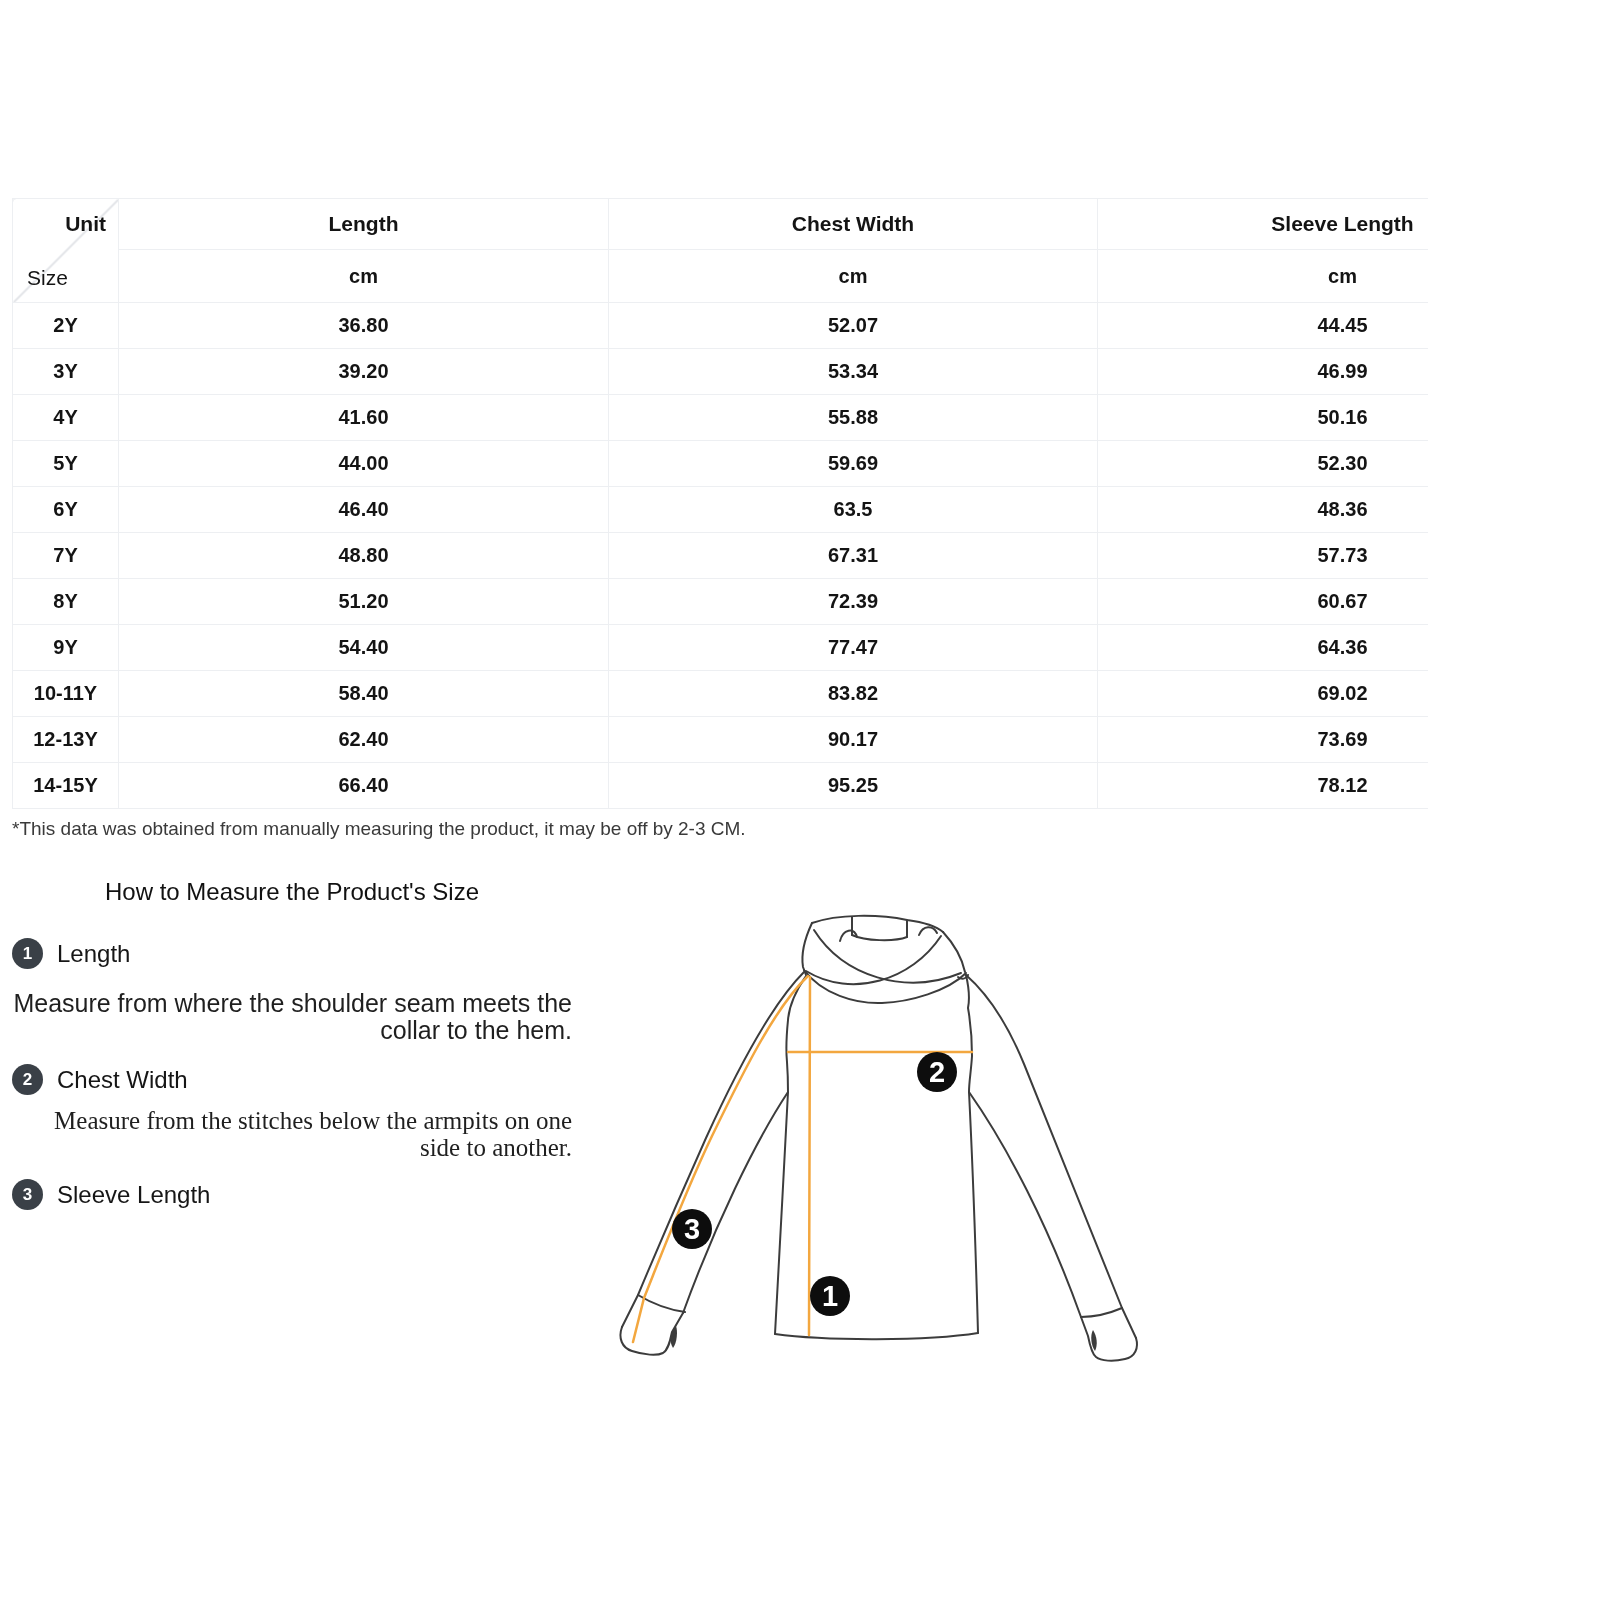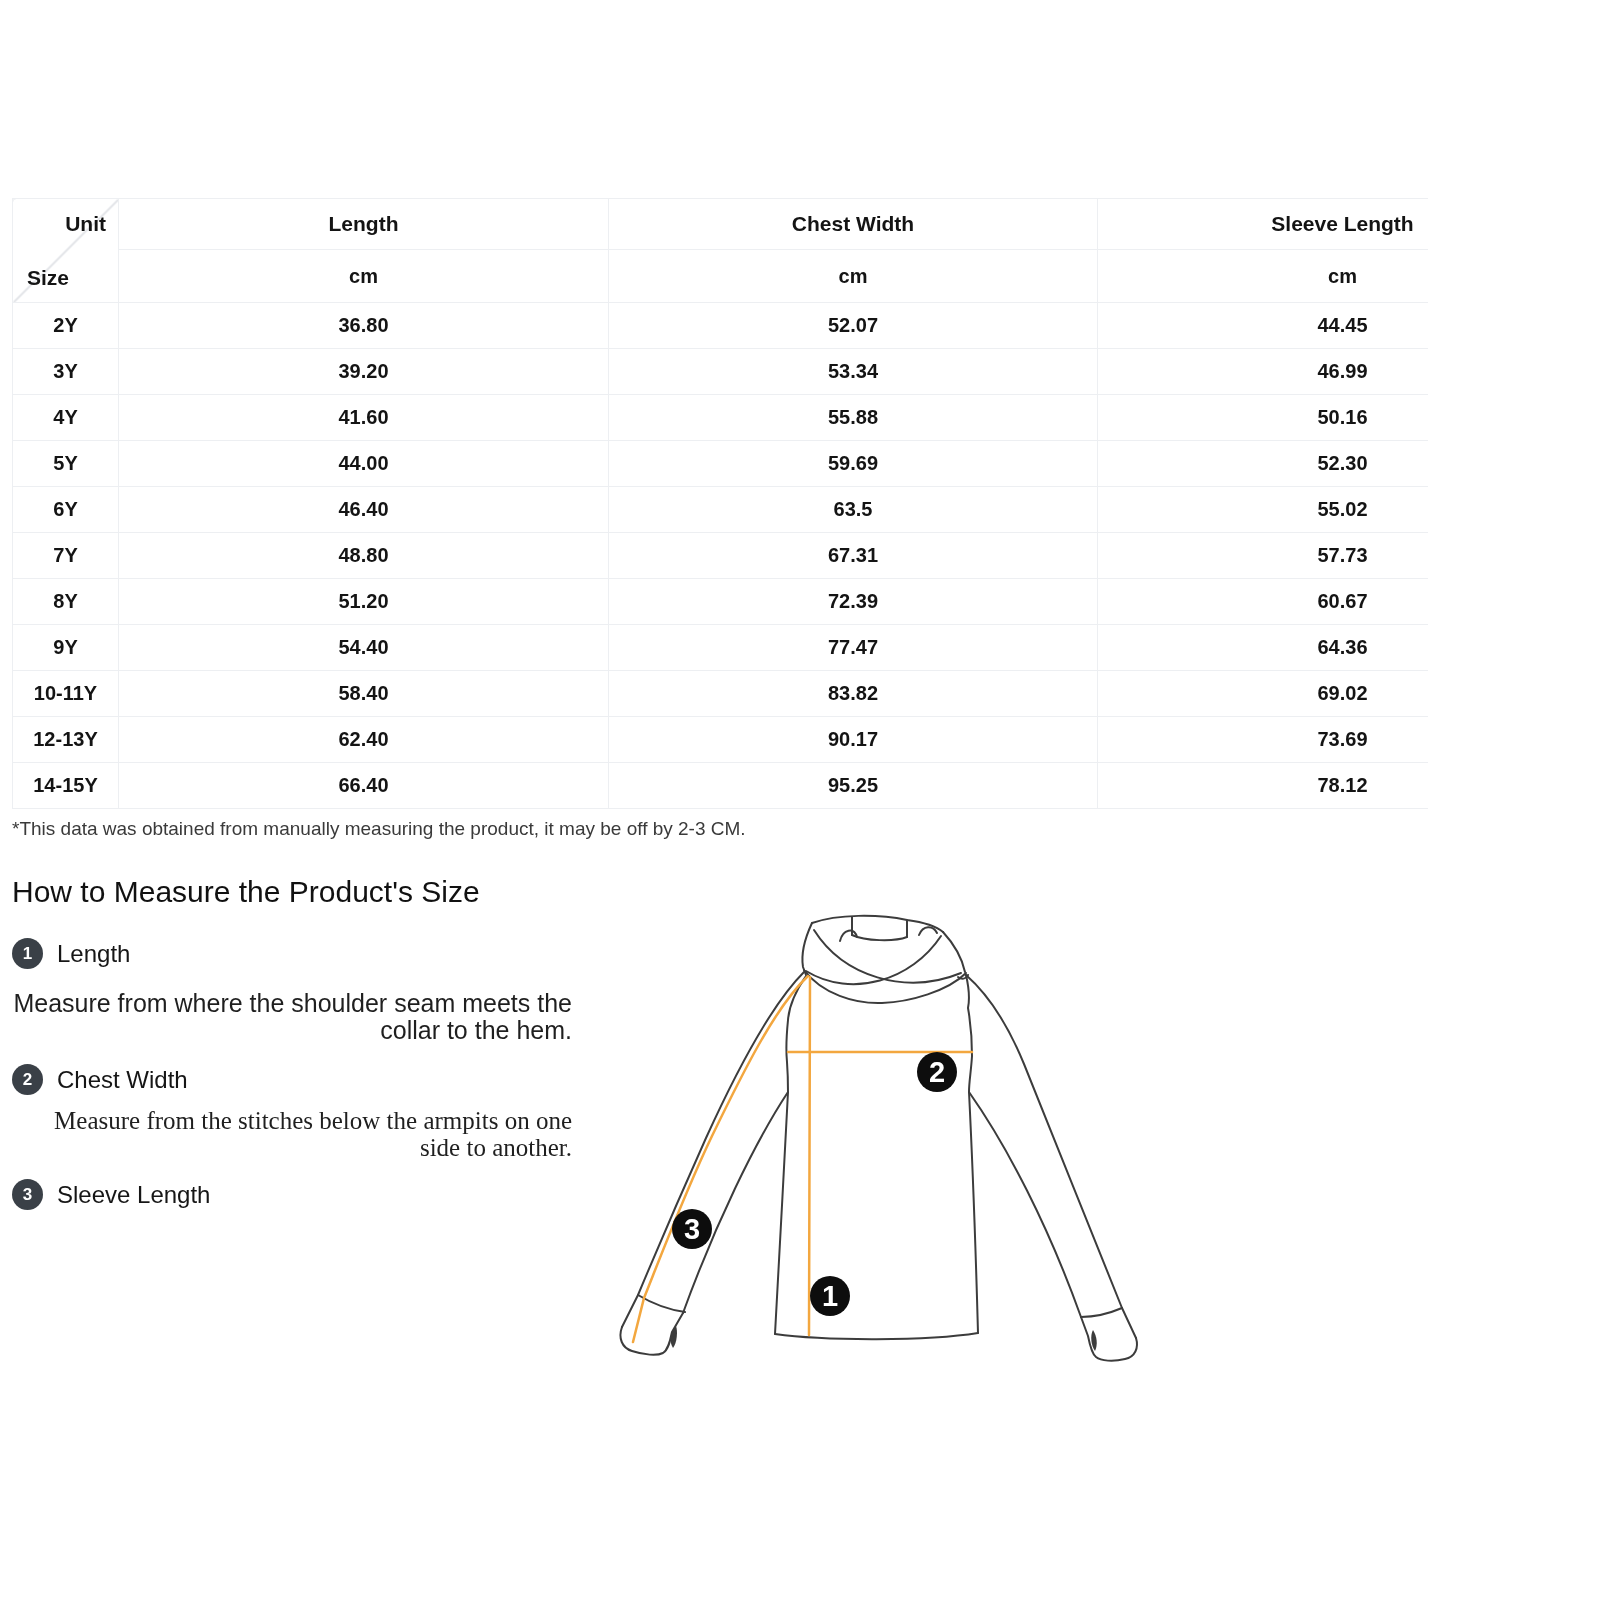--- a/index.html
+++ b/index.html
@@ -19,31 +19,31 @@
   .size-table .hrow1 th { height:51px; font-size:21px; }
   .size-table .hrow2 th { height:53px; font-size:20px; }
   .size-table tbody td { height:46px; font-size:20px; }
   th.corner {
     position:relative;
     background:linear-gradient(to bottom right,
       transparent calc(50% - 1px), #e4e6e9 calc(50% - 1px),
       #e4e6e9 calc(50% + 1px), transparent calc(50% + 1px));
   }
   .corner-unit { position:absolute; top:13px; right:12px; font-size:21px; font-weight:700; }
-  .corner-size { position:absolute; bottom:12px; left:14px; font-size:21px; font-weight:700;text-align:center; }
+  .corner-size { position:absolute; bottom:12px; left:14px; font-size:21px; font-weight:400;text-align:center; }
 
   
   .footnote {
     position:absolute; left:12px; top:818px; font-size:19px;
     font-weight:400; color:#3a3a3a;
   }
 
   
   .howto { position:absolute; left:12px; top:872px; width:560px; }
-  .howto h2 { font-size:30px; font-weight:400; color:#111; line-height:40px; }
+  .howto h2 { font-size:24px; font-weight:400; color:#111; line-height:40px;text-align:center; }
   .item-head { display:flex; align-items:center; gap:14px; height:31px; }
   .item-head.i1 { margin-top:26px; }
   .item-head.i2 { margin-top:20px; }
   .item-head.i3 { margin-top:18px; }
   .badge {
     width:31px; height:31px; border-radius:50%; background:#3a4047; color:#fff;
     display:flex; align-items:center; justify-content:center;
     font-size:17px; font-weight:700; flex:0 0 31px;
   }
   .item-label { font-size:24px; font-weight:400; color:#161616; }
@@ -111,21 +111,21 @@
       <tr>
         <td>5Y</td>
         <td>44.00</td>
         <td>59.69</td>
         <td>52.30</td>
       </tr>
       <tr>
         <td>6Y</td>
         <td>46.40</td>
         <td>63.5</td>
-        <td>55.02</td>
+        <td>48.36</td>
       </tr>
       <tr>
         <td>7Y</td>
         <td>48.80</td>
         <td>67.31</td>
         <td>57.73</td>
       </tr>
       <tr>
         <td>8Y</td>
         <td>51.20</td>

